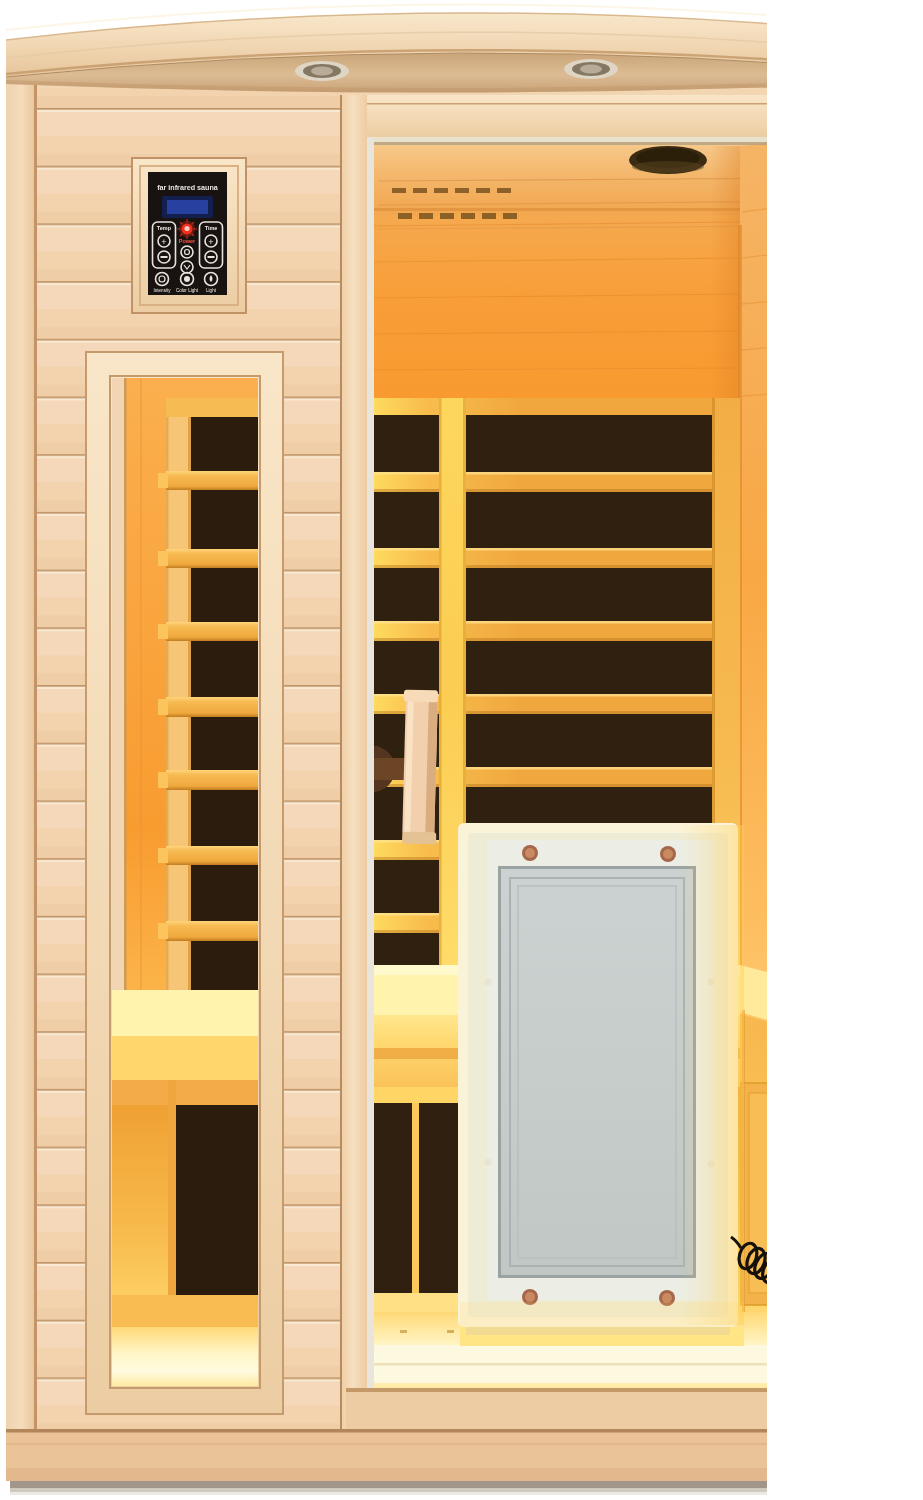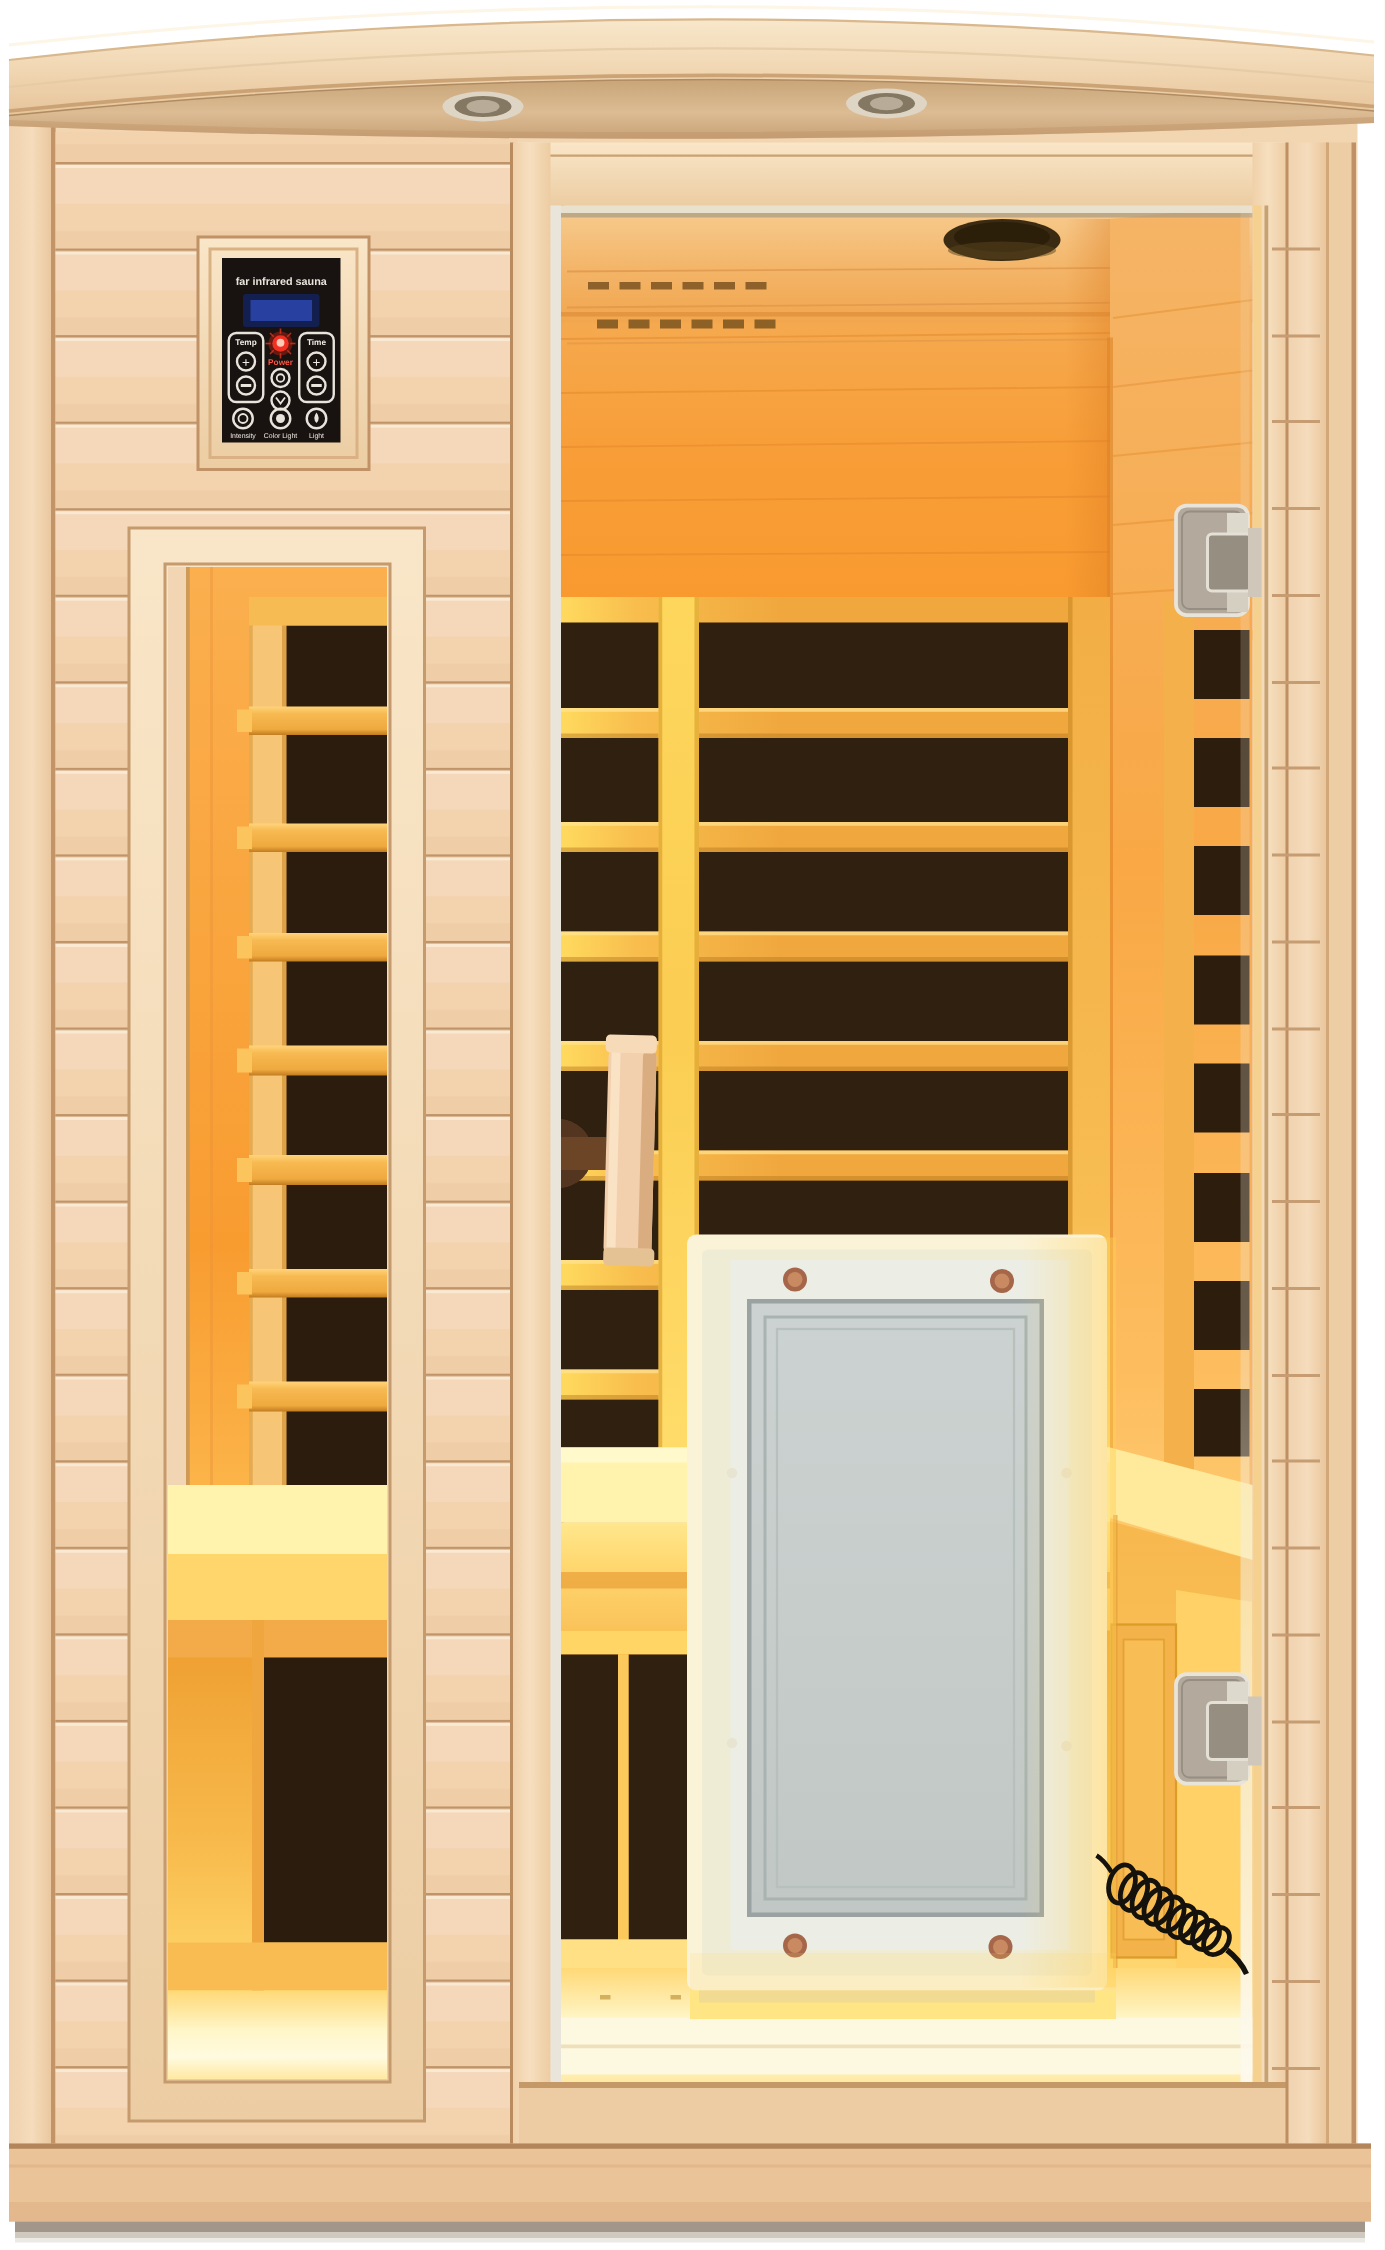--- a/index.html
+++ b/index.html
@@ -1,16 +1,16 @@
 <!DOCTYPE html>
 <html><head>
 <meta charset="utf-8">
 <style>
   html,body{margin:0;padding:0;background:#ffffff;}
-  #stage{position:relative;width:923px;height:1500px;background:#ffffff;overflow:hidden;
+  #stage{position:relative;width:767px;height:1500px;background:#ffffff;overflow:hidden;
          font-family:"Liberation Sans", sans-serif;}
   svg{display:block}
 </style>
 </head>
 <body>
 <div id="stage">
 <svg width="923" height="1500" viewBox="0 0 923 1500" xmlns="http://www.w3.org/2000/svg" font-family="Liberation Sans, sans-serif">
 <defs>
   <linearGradient id="gFascia" x1="0" y1="0" x2="0" y2="1">
     <stop offset="0" stop-color="#f8e7cb"></stop>

